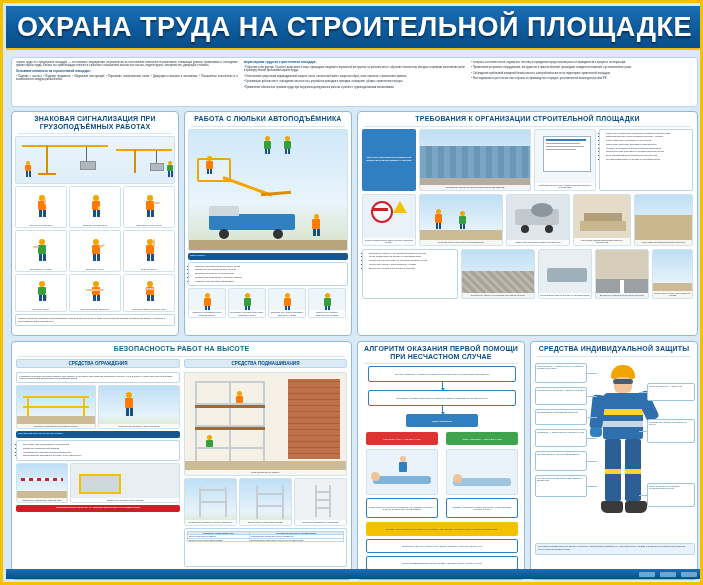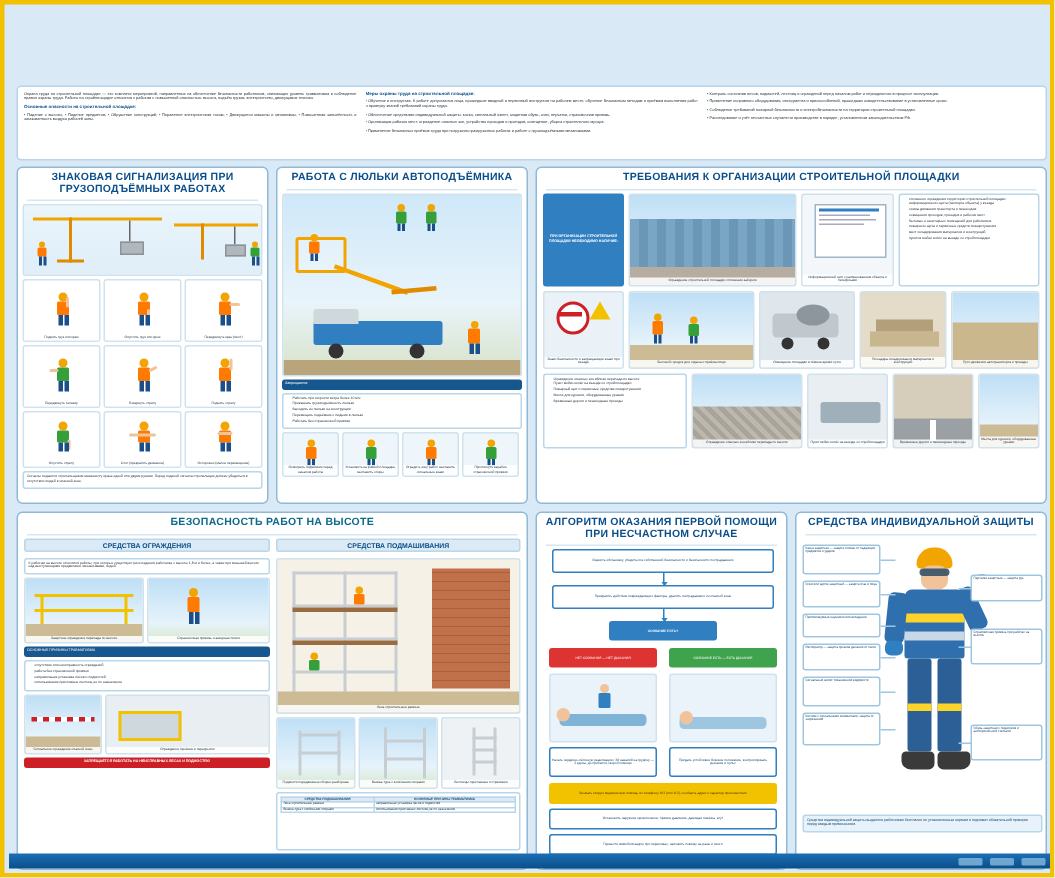--- a/index.html
+++ b/index.html
@@ -171,20 +171,23 @@
     text-align:center;font-weight:bold;color:#0a4e8a;font-size:4.6px;
     background:#dceaf5;border:1px solid #b9d6ea;border-radius:2px;
     padding:1px 0;margin:0 0 2px 0;
   }
 </style>
 </head>
 <body>
 
 <div class="poster">
 
+  <div class="titlebar">
+    <h1>ОХРАНА ТРУДА НА СТРОИТЕЛЬНОЙ ПЛОЩАДКЕ</h1>
+  </div>
 
   <div class="intro">
     <div class="col">
       <p>Охрана труда на строительной площадке — это комплекс мероприятий, направленных на обеспечение безопасности работников, снижающих уровень травматизма и соблюдение правил охраны труда. Работы на стройплощадке относятся к работам с повышенной опасностью: высота, подъём грузов, электричество, движущаяся техника.</p>
       <span class="hdr">Основные опасности на строительной площадке:</span>
       <p>• Падение с высоты; • Падение предметов; • Обрушение конструкций; • Поражение электрическим током; • Движущиеся машины и механизмы; • Повышенная запылённость и загазованность воздуха рабочей зоны.</p>
     </div>
     <div class="col">
       <span class="hdr">Меры охраны труда на строительной площадке:</span>
       <p>• Обучение и инструктаж. К работе допускаются лица, прошедшие вводный и первичный инструктаж на рабочем месте, обучение безопасным методам и приёмам выполнения работ и проверку знаний требований охраны труда.</p>

